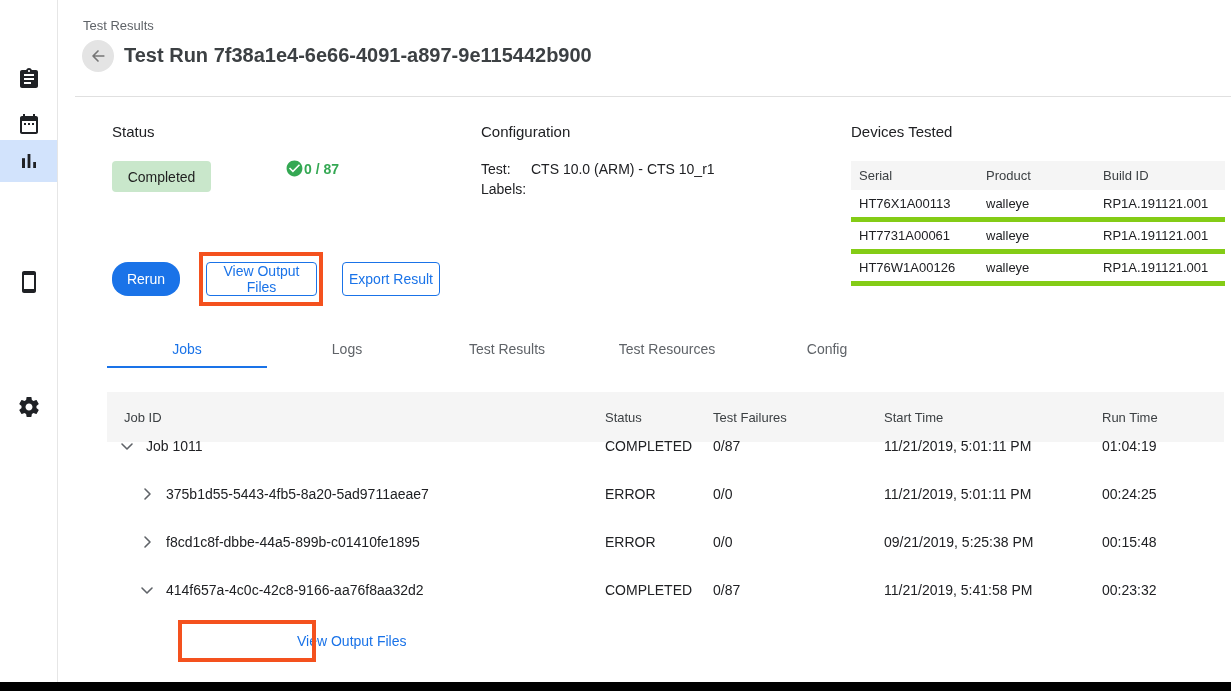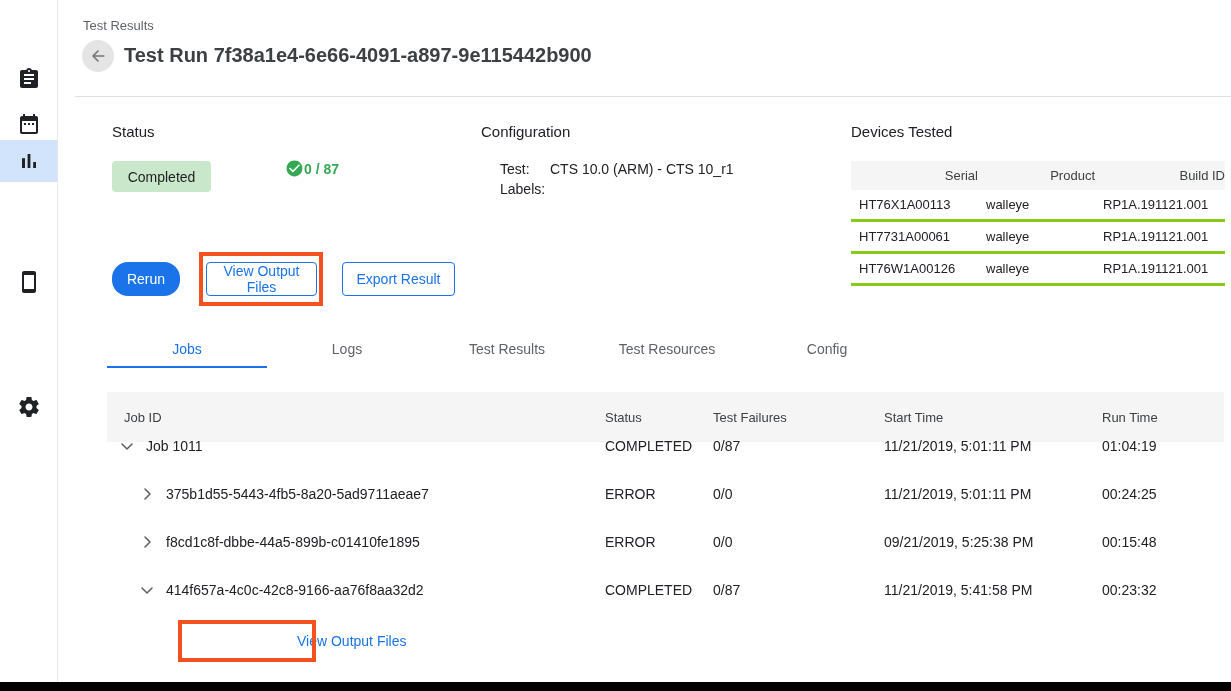--- a/index.html
+++ b/index.html
@@ -62,44 +62,44 @@
   .score {
     position: absolute; left: 285px; top: 159px;
     display: flex; align-items: center; 
     color: #34a853; font-size: 14px; font-weight: bold;
   }
   .score svg { width: 19px; height: 19px; fill: #34a853; }
 
   
   .config-rows { position: absolute; left: 481px; top: 161px; font-size: 14px; }
   .config-row { display: flex; margin-bottom: 4px; }
-  .config-label { width: 50px; color: #202124; margin-left: 19px; }
+  .config-label { width: 50px; color: #202124; }
   .config-value { color: #202124; }
 
   
   .dev-table { position: absolute; left: 851px; top: 161px; width: 374px; font-size: 13px; }
   .dev-row { display: grid; grid-template-columns: 127px 117px 130px; align-items: center; }
-  .dev-head { background: #f5f5f5; height: 29px; color: #3c4043; text-align: right; }
-  .dev-body-row { height: 32px; border-bottom: 3px solid #84cc16; color: #202124; }
+  .dev-head { background: #f5f5f5; height: 29px; color: #3c4043; }
+  .dev-body-row { height: 32px; border-bottom: 5px solid #84cc16; color: #202124; }
   .dev-cell { padding-left: 8px; white-space: nowrap; }
 
   
   .btn-filled {
     position: absolute; left: 112px; top: 262px;
     width: 68px; height: 34px; border-radius: 16px; border: none;
     background: #1a73e8; color: #fff; font-size: 14px;
     font-family: inherit; cursor: pointer;
   }
   .btn-outlined {
     height: 34px; border-radius: 4px;
     background: #fff; border: 1px solid #1a73e8;
     color: #1a73e8; font-size: 14px; font-family: inherit; cursor: pointer;
   }
   .btn-vof { position: absolute; left: 206px; top: 262px; width: 111px; }
-  .btn-export { position: absolute; left: 342px; top: 262px; width: 113px; }
+  .btn-export { position: absolute; left: 342px; top: 262px; width: 98px; }
   .hl-box {
     position: absolute; border: 4px solid #f4511e;
   }
   .hl-box-1 { left: 199px; top: 252px; width: 124px; height: 54px; }
   .hl-box-2 { left: 178px; top: 620px; width: 138px; height: 42px; }
 
   
   .tabs { position: absolute; left: 107px; top: 330px; height: 38px; display: flex; }
   .tab {
     width: 160px; height: 38px; display: flex; align-items: center; justify-content: center;

